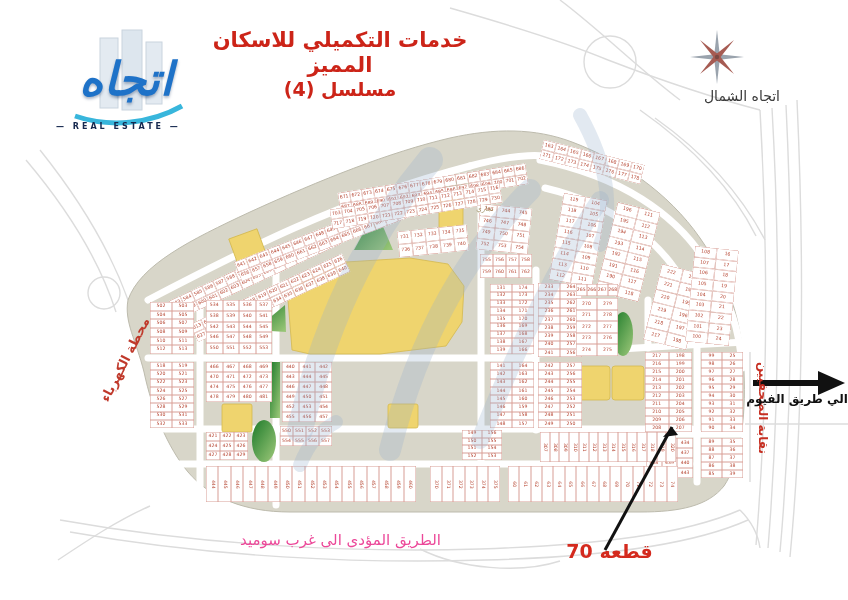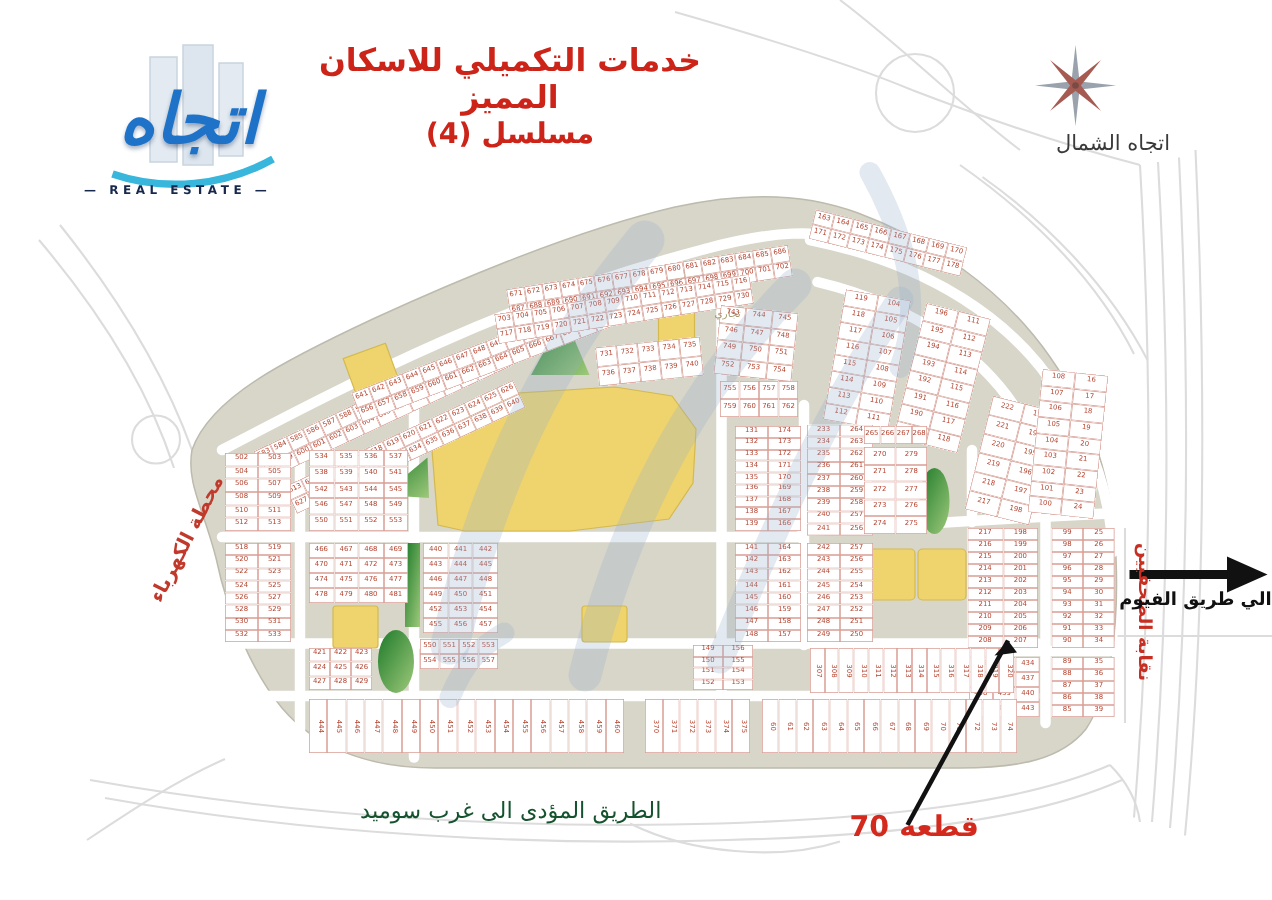--- a/index.html
+++ b/index.html
@@ -29,21 +29,21 @@
                   font-size:17px;font-weight:bold;color:#111;}
   #commercial-label{left:437px;top:205px;width:28px;text-align:center;direction:rtl;
                     font-size:7px;color:rgba(120,100,40,.65);margin-left:34px;}
   #power-label{left:36px;top:352px;width:178px;text-align:center;direction:rtl;
                color:#c0392b;font-weight:bold;font-size:13px;transform:rotate(-63deg);}
   #synd-label{left:697px;top:400px;width:130px;height:16px;text-align:center;direction:rtl;
               color:#c62f22;font-weight:bold;font-size:12px;transform:rotate(90deg);}
   #fayoum-label{left:746px;top:392px;width:102px;text-align:center;direction:rtl;
                 color:#111;font-weight:bold;font-size:12px;}
   #sumid-label{left:183px;top:531px;width:315px;text-align:center;direction:rtl;
-               color:#14532d;font-size:15px;letter-spacing:1px;}
+               color:#ec4899;font-size:15px;letter-spacing:1px;}
   #plot90-label{left:552px;top:540px;width:115px;text-align:center;direction:rtl;
                 color:#d42a1e;font-weight:bold;font-size:19px;}
 </style>
 </head>
 <body>
 
 <div class="stage">
 
   <svg id="base" width="848" height="600" viewBox="0 0 848 600" style="z-index:1">
     <defs>

